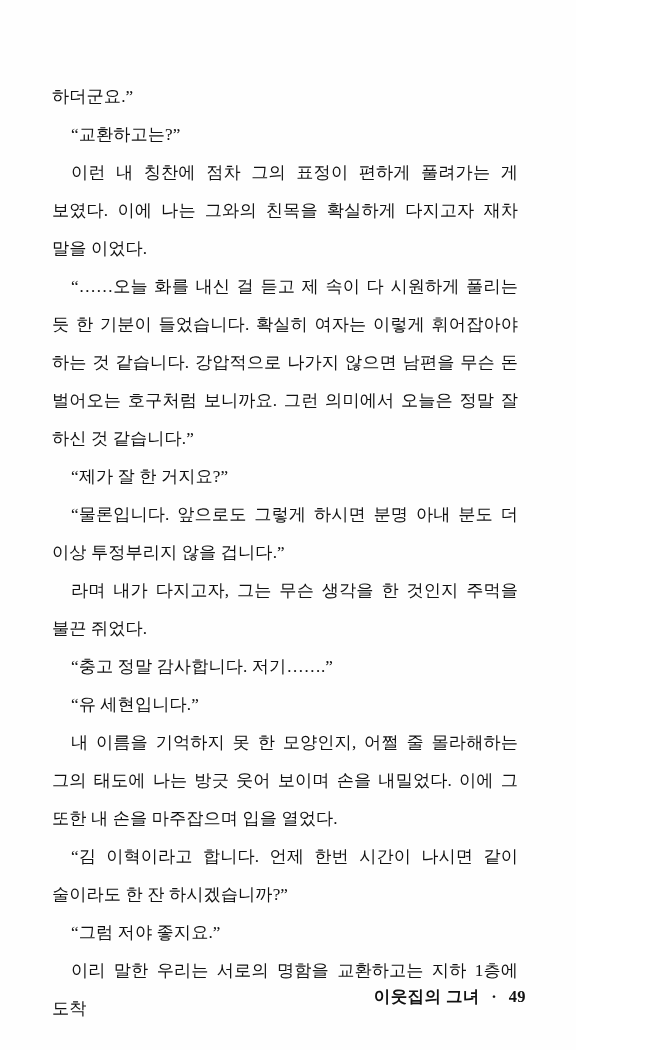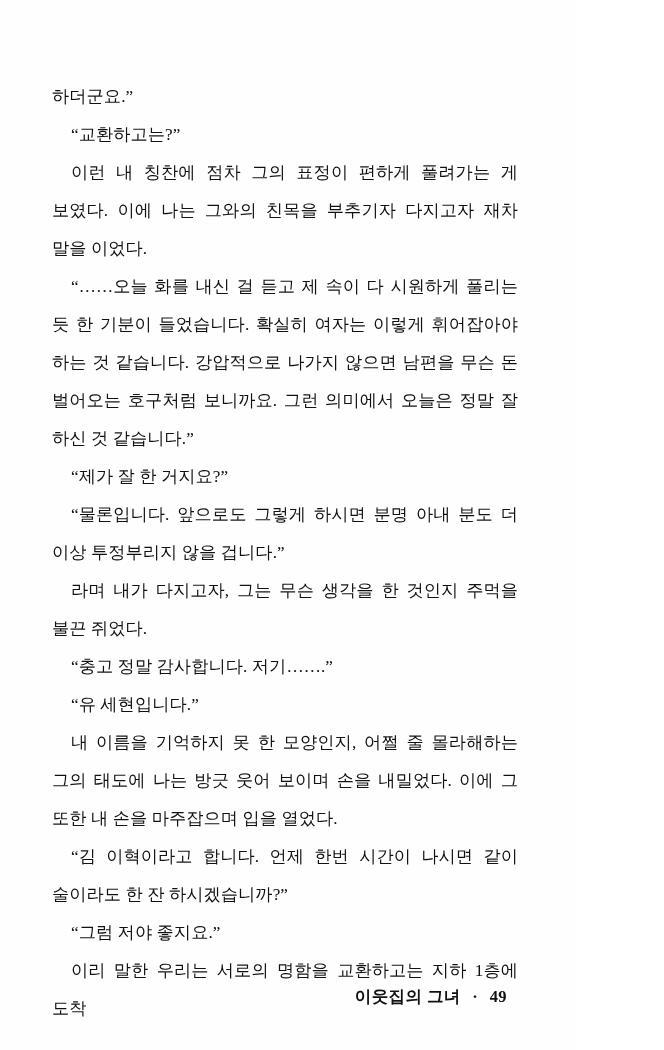--- a/index.html
+++ b/index.html
@@ -35,21 +35,21 @@
     text-indent: 1.1em;
   }
   .para.flush {
     text-indent: 0;
   }
   .para .bold {
     font-weight: normal;
   }
   .footer {
     position: absolute;
-    right: 69px;
+    right: 50px;
     bottom: 42px;
     font-size: 16.5px;
     font-weight: bold;
     letter-spacing: 0.4px;
     color: #111111;
   }
   .footer .sep {
     display: inline-block;
     padding: 0 7px;
     font-weight: bold;
@@ -59,21 +59,21 @@
   }
 </style>
 </head>
 <body>
 
 <div class="page">
   <div class="body-text">
 
     <p class="para flush">하더군요.”</p>
     <p class="para">“교환하고는?”</p>
-    <p class="para">이런 내 칭찬에 점차 그의 표정이 편하게 풀려가는 게 보였다. 이에 나는 그와의 친목을 부추기자 다지고자 재차 말을 이었다.</p>
+    <p class="para">이런 내 칭찬에 점차 그의 표정이 편하게 풀려가는 게 보였다. 이에 나는 그와의 친목을 확실하게 다지고자 재차 말을 이었다.</p>
     <p class="para">“……오늘 화를 내신 걸 듣고 제 속이 다 시원하게 풀리는 듯 한 기분이 들었습니다. 확실히 여자는 이렇게 휘어잡아야 하는 것 같습니다. 강압적으로 나가지 않으면 남편을 무슨 돈 벌어오는 호구처럼 보니까요. 그런 의미에서 오늘은 정말 잘 하신 것 같습니다.”</p>
     <p class="para">“제가 잘 한 거지요?”</p>
     <p class="para">“물론입니다. 앞으로도 그렇게 하시면 분명 아내 분도 더 이상 투정부리지 않을 겁니다.”</p>
     <p class="para">라며 내가 다지고자, 그는 무슨 생각을 한 것인지 주먹을 불끈 쥐었다.</p>
     <p class="para">“충고 정말 감사합니다. 저기…….”</p>
     <p class="para">“유 세현입니다.”</p>
     <p class="para">내 이름을 기억하지 못 한 모양인지, 어쩔 줄 몰라해하는 그의 태도에 나는 방긋 웃어 보이며 손을 내밀었다. 이에 그 또한 내 손을 마주잡으며 입을 열었다.</p>
     <p class="para"><span class="bold">“김 이혁</span><span>이라고 합니다. 언제 한번 시간이 나시면 같이 술이라도 한 잔 하시겠습니까?”</span></p>
     <p class="para">“그럼 저야 좋지요.”</p>
     <p class="para">이리 말한 우리는 서로의 명함을 교환하고는 지하 1층에 도착</p>

